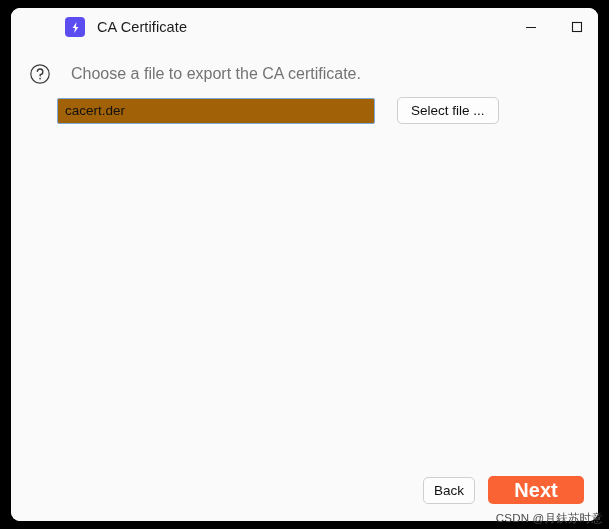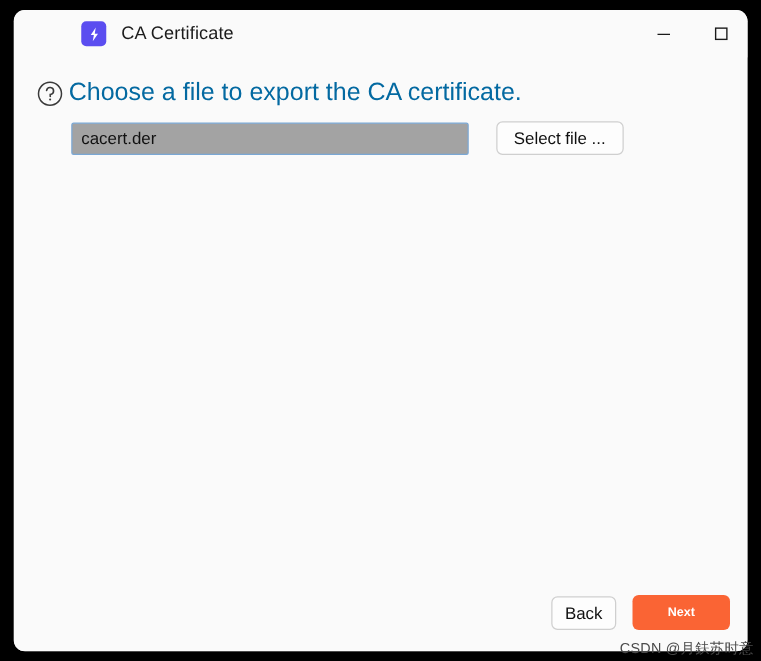--- a/index.html
+++ b/index.html
@@ -94,39 +94,39 @@
     display: flex;
     align-items: center;
   }
   #help-icon {
     width: 22px;
     height: 22px;
     flex: 0 0 auto;
   }
   #help-icon svg { display: block; }
   #prompt-text {
-    margin-left: 4px;
-    font-size: 20px;
-    color: #0369a1;
+    margin-left: 20px;
+    font-size: 16px;
+    color: #737373;
     white-space: nowrap;
   }
 
   #file-row {
     position: absolute;
     left: 46px;
     top: 51px;
     display: flex;
     align-items: center;
   }
   #file-input {
     width: 318px;
     height: 26px;
     box-sizing: border-box;
     border: 1px solid #7aa7d4;
-    background: #a3a3a3;
+    background: #a16207;
     border-radius: 2px;
     font-family: "Liberation Sans", sans-serif;
     font-size: 13.5px;
     color: #111111;
     padding: 0 0 0 7px;
     outline: none;
     caret-color: #000000;
   }
   #select-file-button {
     margin-left: 22px;
@@ -157,27 +157,27 @@
     height: 27px;
     background: #fdfdfd;
     border: 1px solid #cfcfcf;
     border-radius: 5px;
     font-family: "Liberation Sans", sans-serif;
     font-size: 13.5px;
     color: #101010;
     cursor: default;
   }
   #next-button {
-    width: 78px;
+    width: 96px;
     height: 28px;
     background: #fa6434;
     border: none;
     border-radius: 5px;
     font-family: "Liberation Sans", sans-serif;
-    font-size: 10px;
+    font-size: 20px;
     font-weight: bold;
     color: #ffffff;
     cursor: default;
   }
 
   
   #watermark {
     position: absolute;
     right: 6px;
     bottom: 3px;

